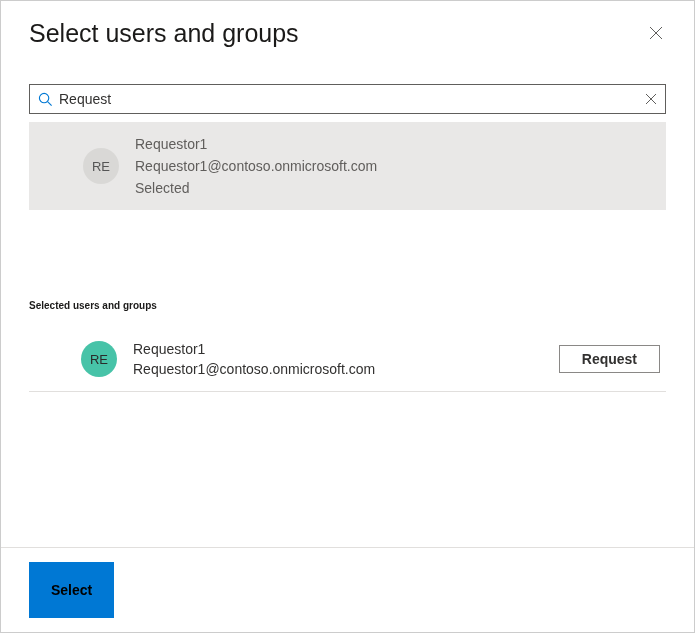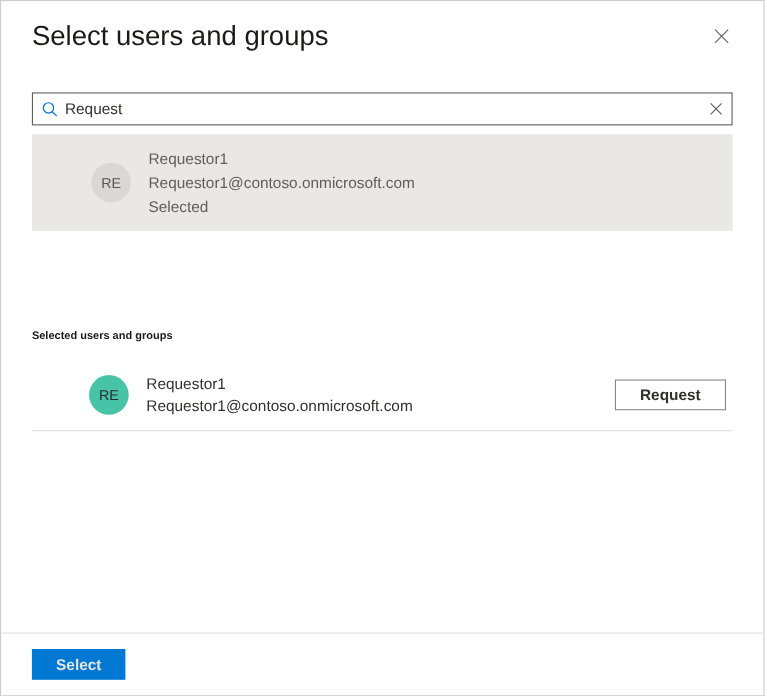--- a/index.html
+++ b/index.html
@@ -150,25 +150,25 @@
     .footer {
       position: absolute;
       bottom: 0;
       left: 0;
       right: 0;
       border-top: 1px solid #e1dfdd;
       padding: 14px 28px;
     }
     .select-btn {
       background: #0078d4;
-      color: #e5e5e5;
+      color: #000000;
       border: none;
       font-size: 14px;
       font-weight: 600;
-      padding: 6px 22px;
+      padding: 20px 22px;
       cursor: pointer;
       font-family: inherit;
     }
   </style>
 </head>
 <body>
 
 <div class="header">
   <div class="title">Select users and groups</div>
   <div class="close-btn">

